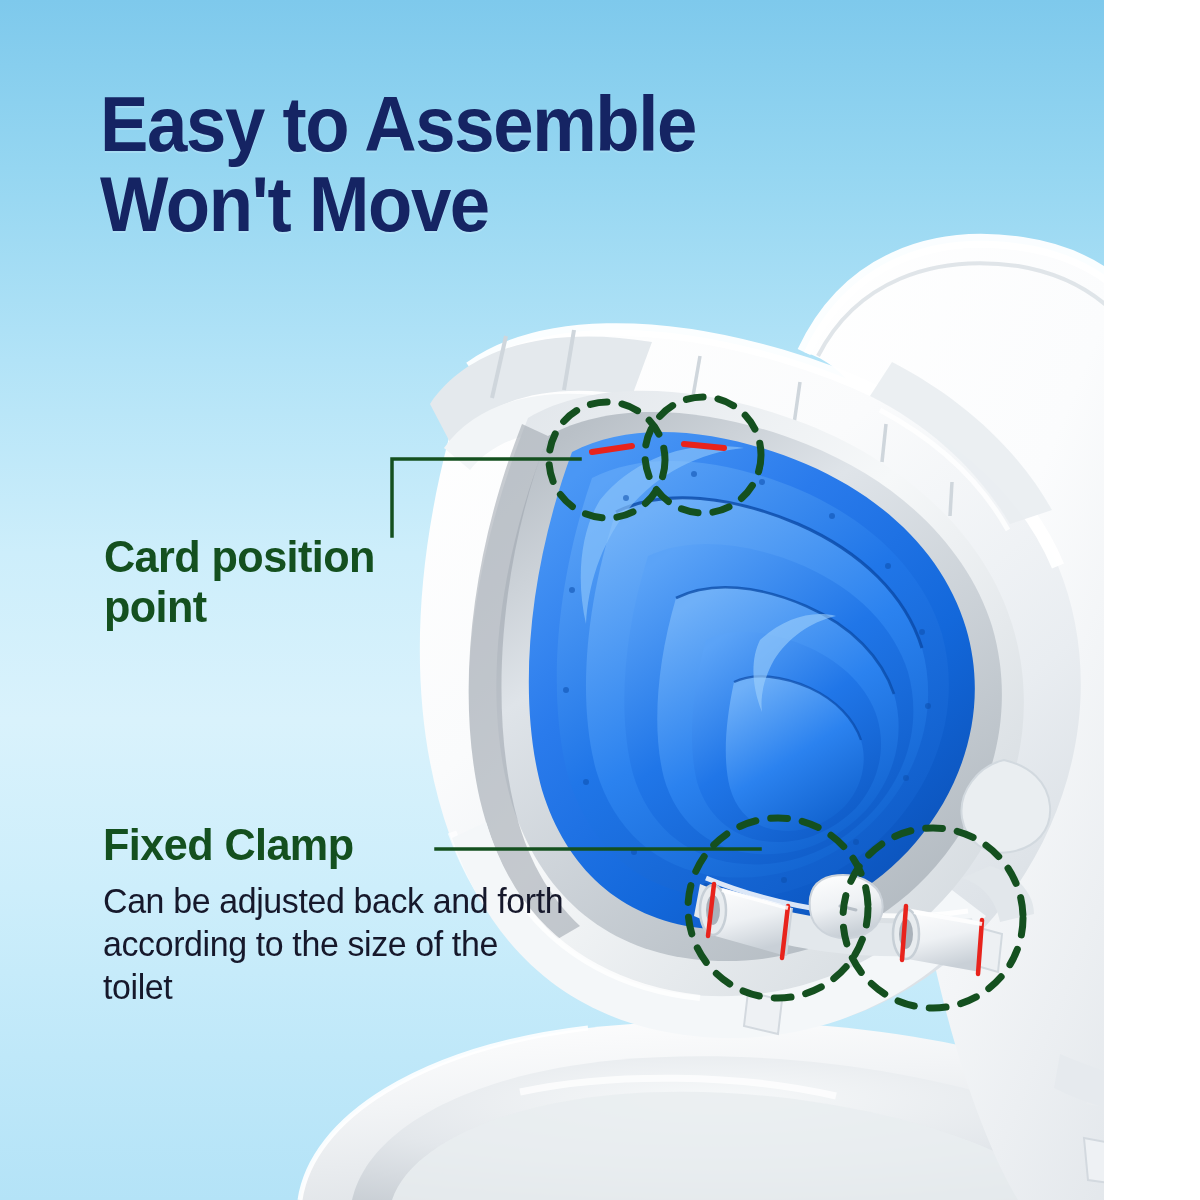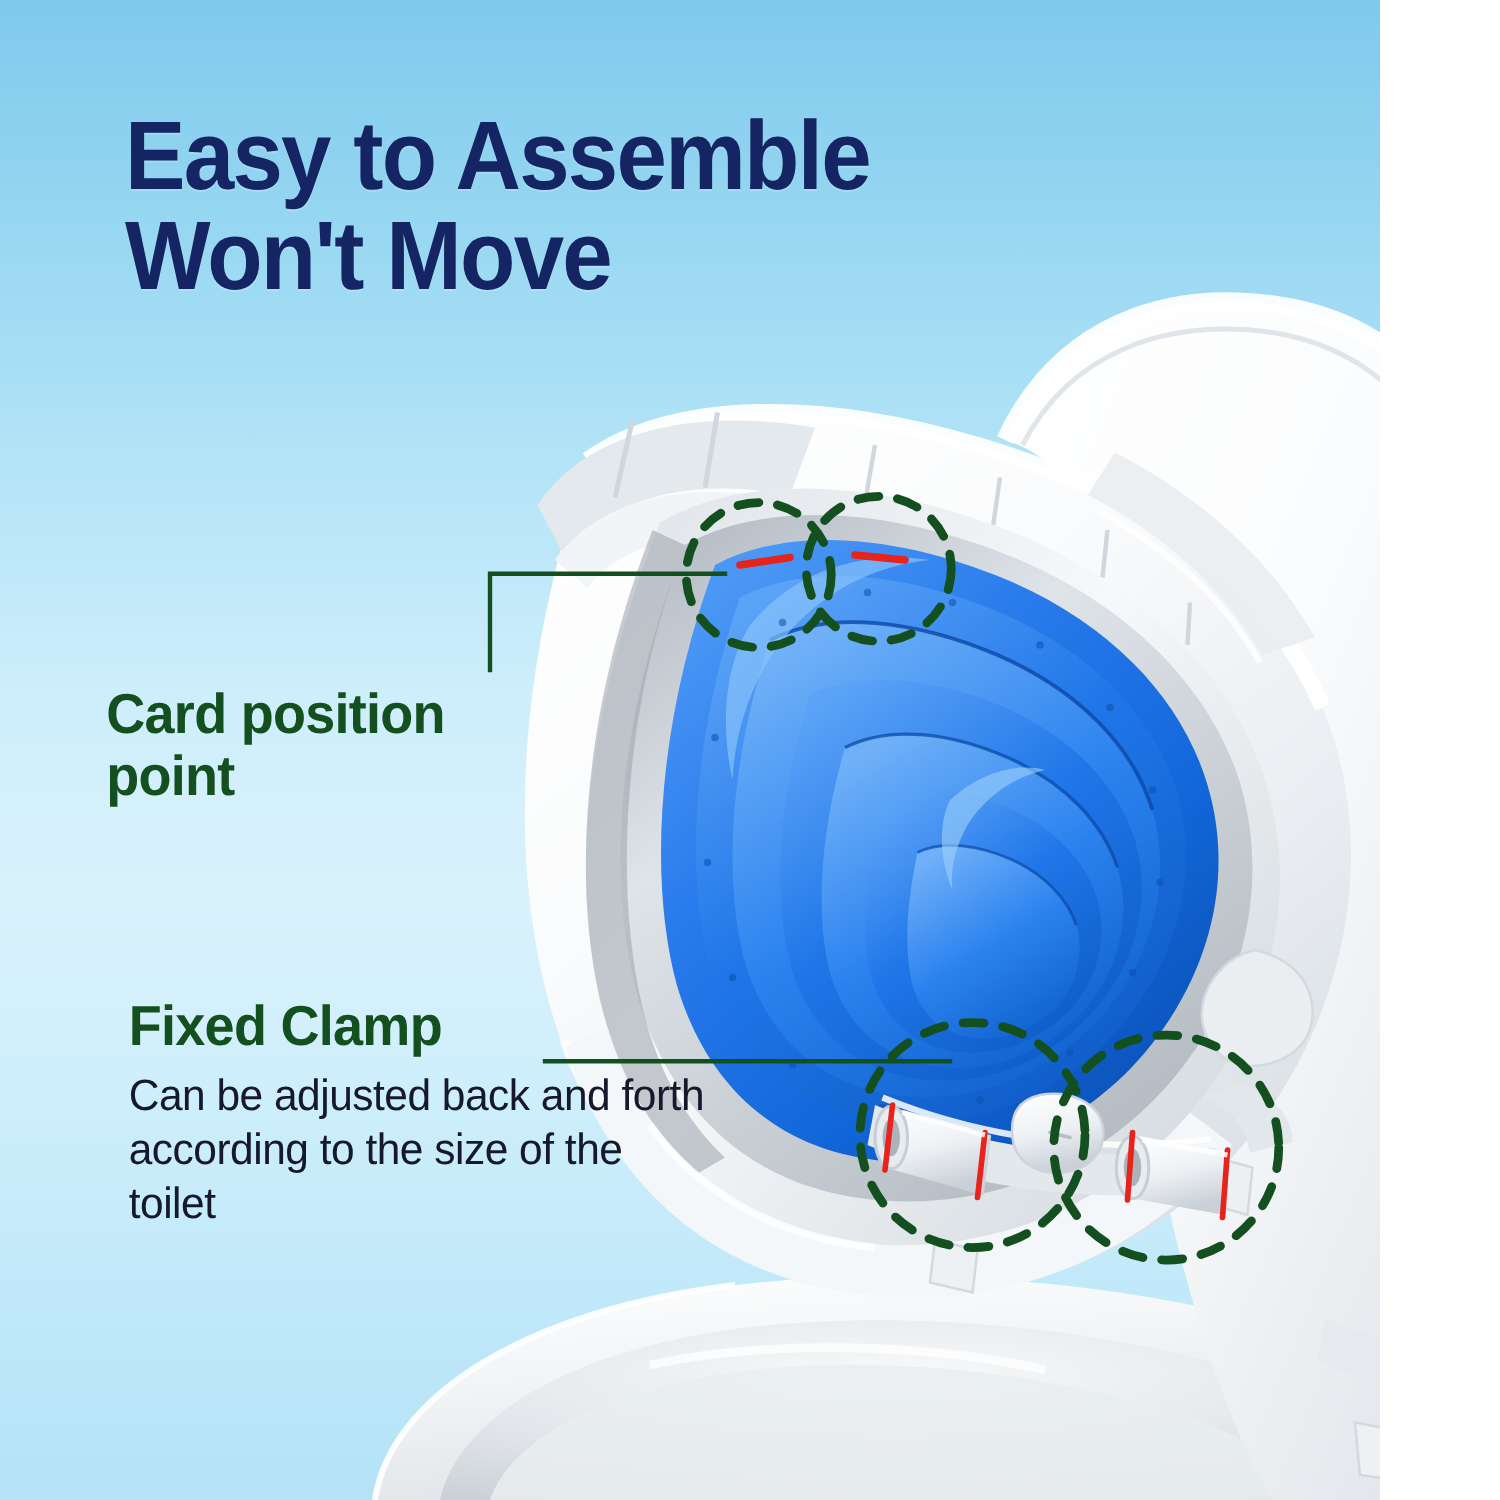--- a/index.html
+++ b/index.html
@@ -42,22 +42,22 @@
   .callout{position:absolute;z-index:40;}
   .callout .ctitle{
     color:#14501f;font-weight:700;font-size:45px;line-height:1.12;
     letter-spacing:-.6px;transform:scaleX(.96);transform-origin:left center;
   }
   .callout .cbody{
     color:#16182b;font-weight:400;font-size:35px;line-height:1.22;
     letter-spacing:-.4px;margin-top:10px;
     transform:scaleX(.97);transform-origin:left center;
   }
-  #callout-card{left:85px;top:532px;width:400px;margin-top:14px;}
-  #callout-clamp{left:103px;top:796px;width:480px;}
+  #callout-card{left:104px;top:532px;width:400px;}
+  #callout-clamp{left:103px;top:820px;width:480px;}
 
   svg.vec{position:absolute;inset:0;width:1200px;height:1200px;overflow:visible;}
 
   
   .mcircle{fill:none;stroke:#14501f;stroke-width:7;stroke-linecap:round;
            stroke-dasharray:17 15;}
 </style>
 </head>
 <body>
 

